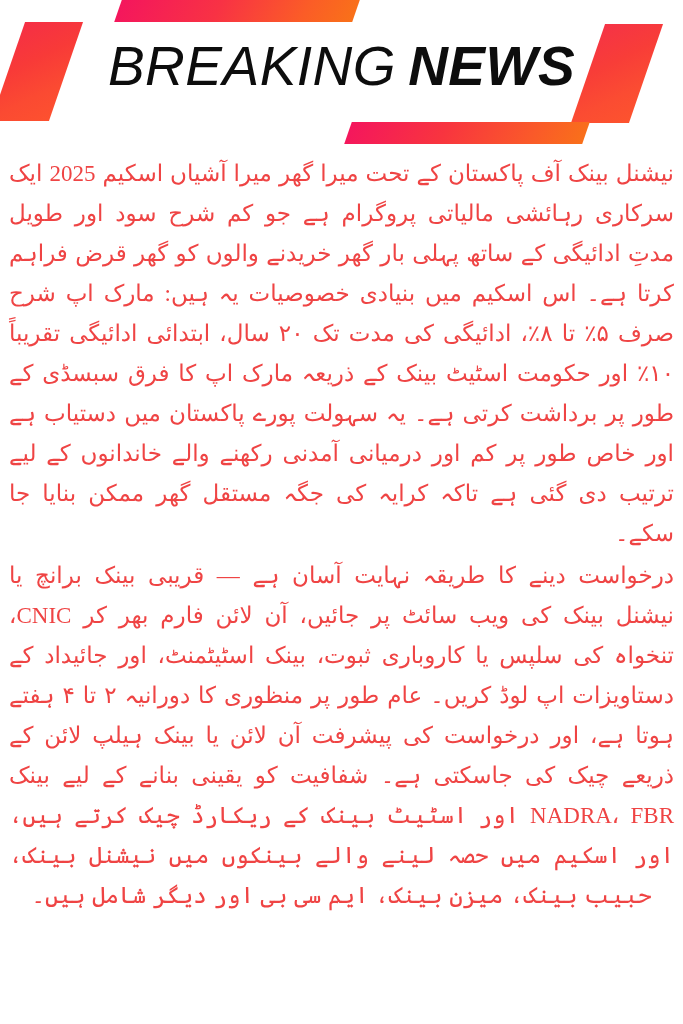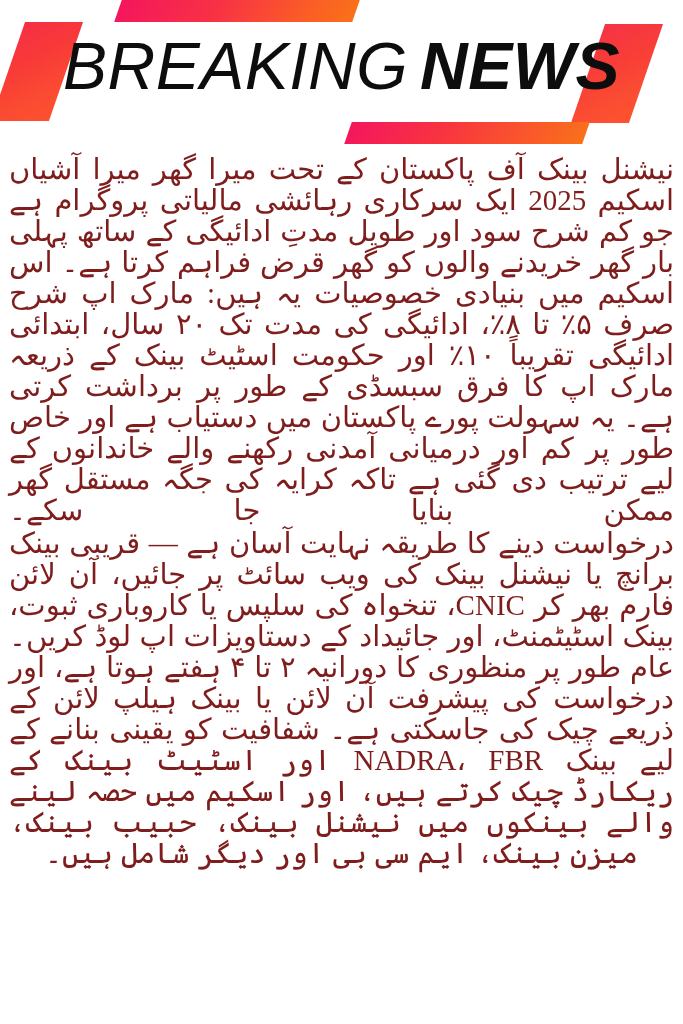--- a/index.html
+++ b/index.html
@@ -69,21 +69,21 @@
     transform: skewX(-19deg);
   }
 
   .banner-title {
     position: absolute;
     left: 0;
     top: 33px;
     width: 683px;
     text-align: center;
     font-family: "Liberation Sans", sans-serif;
-    font-size: 66px;
+    font-size: 55px;
     line-height: 66px;
     letter-spacing: 0.5px;
     white-space: nowrap;
     color: #0d0d0d;
   }
   .word-breaking {
     font-weight: 300;
     font-style: italic;
     font-stretch: normal;
   }
@@ -99,23 +99,23 @@
     box-sizing: border-box;
     width: 683px;
   }
 
   .urdu-para {
     direction: rtl;
     unicode-bidi: isolate;
     text-align: justify;
     text-align-last: center;
     font-family: "Liberation Serif", "DejaVu Serif", serif;
-    font-size: 29px;
-    line-height: 31px;
-    color: #7f1d1d;
+    font-size: 23px;
+    line-height: 40px;
+    color: #ef4444;
     margin: 0 0 2px 0;
     word-spacing: 1px;
   }
 
   .urdu-para.p-first { text-align-last: justify; }
 </style>
 </head>
 <body>
 
 <div class="banner">

